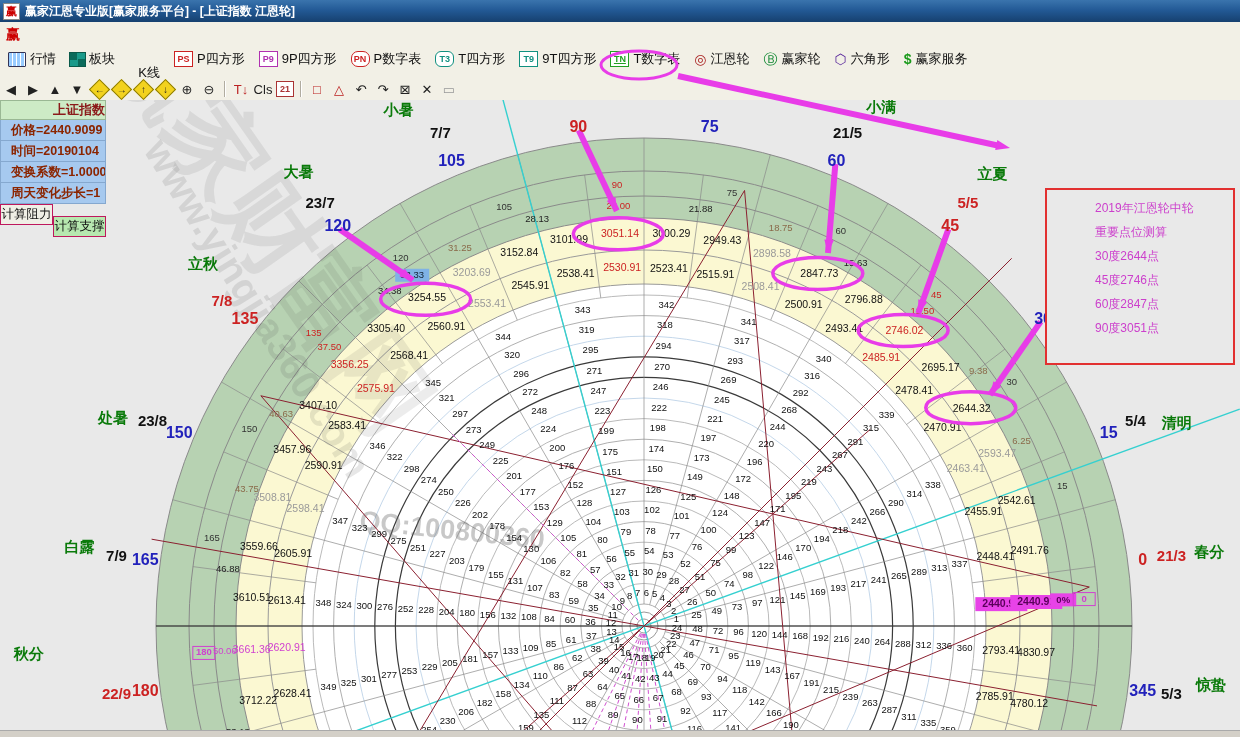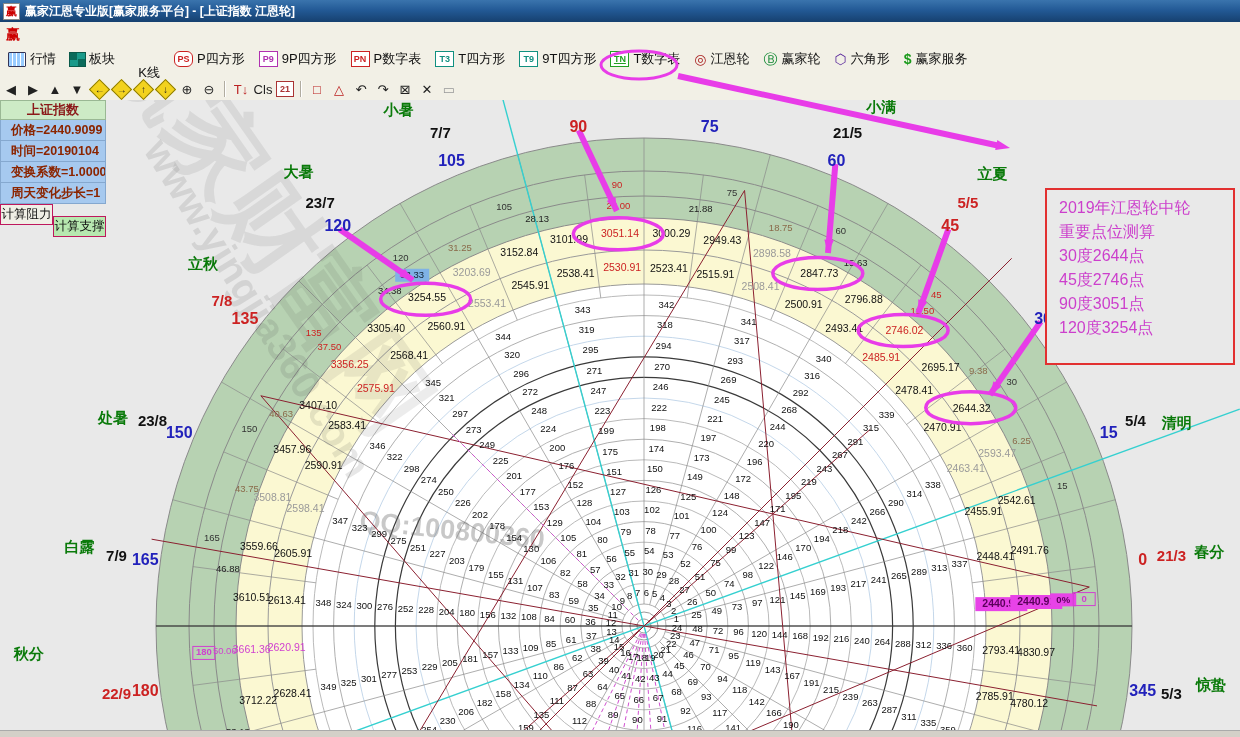--- a/index.html
+++ b/index.html
@@ -39,31 +39,31 @@
   .tb2-cal{border:1px solid #a33;background:#fff;font-size:9px;font-weight:bold;color:#a33;
     width:16px;height:14px;display:flex;align-items:center;justify-content:center;}
   .tb2-dia{width:13px;height:13px;transform:rotate(45deg);background:#f2d21e;border:1px solid #8a7a00;
     display:flex;align-items:center;justify-content:center;}
   .tb2-dia>span{transform:rotate(-45deg);font-size:10px;font-weight:bold;color:#222;}
   
   .chart{position:absolute;left:0;top:100px;width:1240px;height:637px;background:#e9e9e9;}
   
   .panel{position:absolute;left:0;top:0;width:106px;font-size:13px;z-index:20;}
   .panel .ptitle{background:#cdebc6;border:1px solid #9ab894;color:#8b1a1a;font-weight:bold;
-    text-align:center;height:18px;line-height:18px;}
+    text-align:right;height:18px;line-height:18px;}
   .panel .prow{background:#a6c9ef;border:1px solid #85a8cf;border-top:none;color:#8b2500;
     font-weight:bold;height:20px;line-height:20px;padding-left:10px;white-space:nowrap;overflow:hidden;font-size:12.5px;}
   .panel .pbtns{display:flex;}
   .panel .pbtn{flex:1;height:19px;line-height:19px;text-align:center;font-size:12.5px;
     border:1px solid #be185d;background:#f0efe6;color:#111;}
   .panel .pbtn.green{background:#b7e8b0;margin-top:12px;}
   
   .redbox{position:absolute;left:1045px;top:88px;width:190px;height:177px;border:2px solid #e23030;
     background:#e9e9e9;z-index:30;padding:6px 0 0 12px;box-sizing:border-box;}
-  .redbox div{color:#cc3fcc;font-size:16px;line-height:24px;white-space:nowrap;}
+  .redbox div{color:#cc3fcc;font-size:12px;line-height:24px;white-space:nowrap;margin-left:36px;}
   
   .overlay{position:absolute;left:0;top:0;z-index:40;pointer-events:none;}
   .bottomstrip{position:absolute;left:0;bottom:0;width:1240px;height:6px;background:#d4d0c8;
     border-top:1px solid #aaa;z-index:35;}
 </style>
 </head>
 <body>
 
 <div class="titlebar">
   <span class="appicon">赢</span>
@@ -81,33 +81,33 @@
     </span>
     <span class="tb1-item">
       <span class="blocks-ico"></span>
       <span>板块</span>
     </span>
     <span class="tb1-item">
       <span class="candle-ico">ıllı</span>
       <span>K线</span>
     </span>
     <span class="tb1-item">
-      <span class="tb1-badge" style="color: rgb(204, 34, 34); border-color: rgb(204, 34, 34); border-radius: 6px;">PS</span>
+      <span class="tb1-badge" style="color: rgb(204, 34, 34); border-color: rgb(204, 34, 34);">PS</span>
       <span>P四方形</span>
     </span>
     <span class="tb1-item">
       <span class="tb1-badge" style="color: rgb(176, 48, 176); border-color: rgb(176, 48, 176);">P9</span>
       <span>9P四方形</span>
     </span>
     <span class="tb1-item">
-      <span class="tb1-badge" style="color: rgb(204, 34, 34); border-color: rgb(204, 34, 34);">PN</span>
+      <span class="tb1-badge" style="color: rgb(204, 34, 34); border-color: rgb(204, 34, 34); border-radius: 7px;">PN</span>
       <span>P数字表</span>
     </span>
     <span class="tb1-item">
-      <span class="tb1-badge" style="color: rgb(16, 144, 128); border-color: rgb(16, 144, 128);">T3</span>
+      <span class="tb1-badge" style="color: rgb(16, 144, 128); border-color: rgb(16, 144, 128); border-radius: 6px;">T3</span>
       <span>T四方形</span>
     </span>
     <span class="tb1-item">
       <span class="tb1-badge" style="color: rgb(16, 144, 128); border-color: rgb(16, 144, 128);">T9</span>
       <span>9T四方形</span>
     </span>
     <span class="tb1-item">
       <span class="tb1-badge" style="color: rgb(34, 160, 34); border-color: rgb(34, 160, 34); text-decoration: underline;">TN</span>
       <span>T数字表</span>
     </span>
@@ -706,22 +706,22 @@
     <div class="pbtns" id="panel-btns">
         <div class="pbtn">计算阻力</div>
         <div class="pbtn green">计算支撑</div>
       </div>
   </div>
   <div class="redbox" id="redbox">
       <div>2019年江恩轮中轮</div>
       <div>重要点位测算</div>
       <div>30度2644点</div>
       <div>45度2746点</div>
+      <div>60度2847点</div>
       <div>90度3051点</div>
-      <div>120度3254点</div>
     </div>
 </div>
 
 <svg class="overlay" width="1240" height="737" viewBox="0 0 1240 737" id="overlay">
     <ellipse cx="639" cy="65" rx="38" ry="14" fill="none" stroke="#e83ce8" stroke-width="3"></ellipse>
     <line x1="678" y1="76" x2="1000" y2="146" stroke="#e83ce8" stroke-width="6"></line>
     <polygon points="1010,148 995.1364904632192,150.01893146243913 997.316146985241,139.99251146113917" fill="#e83ce8"></polygon>
   </svg>
 
 <div class="bottomstrip"></div>

